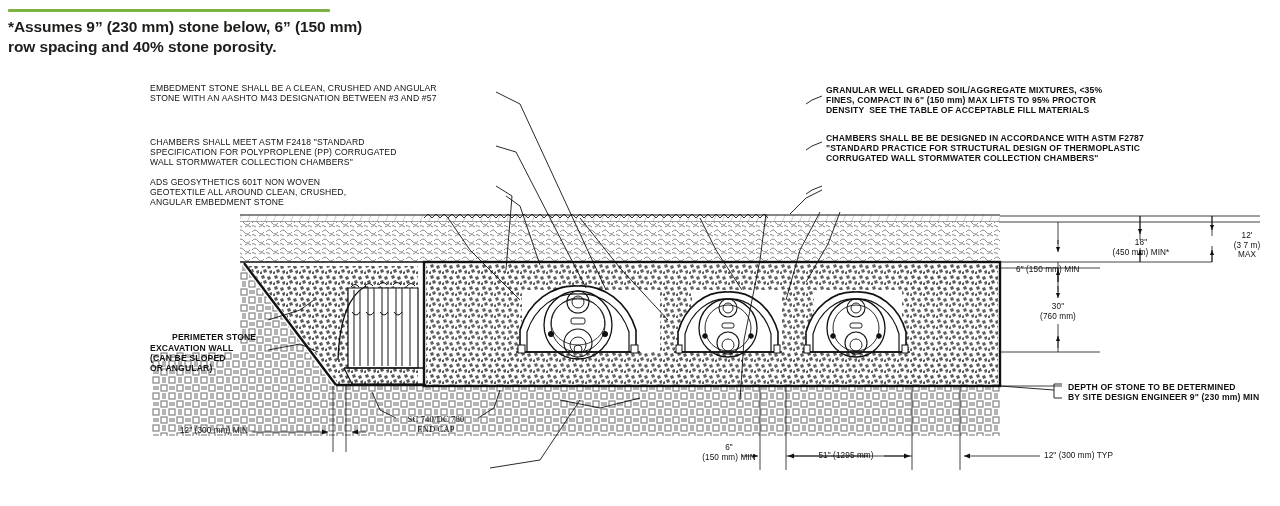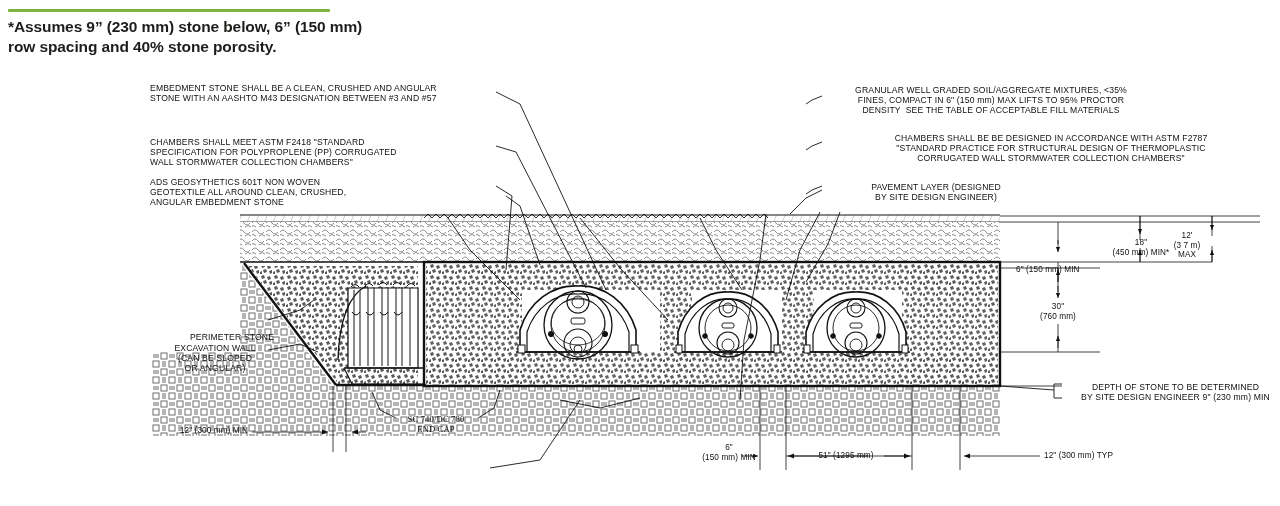--- a/index.html
+++ b/index.html
@@ -28,21 +28,21 @@
     position:absolute;
     font-family:"Liberation Sans", sans-serif;
     font-size:8.6px;
     line-height:9.8px;
     color:#101010;
     letter-spacing:0.15px;
     white-space:pre;
   }
   .cad.r{}
   .cad.c{text-align:center;}
-  .cad.l{text-align:center;}
+  .cad.l{text-align:left;font-weight:bold;}
 
   .dim{
     position:absolute;
     font-size:8.2px;line-height:9.6px;color:#101010;
     white-space:pre;text-align:center;letter-spacing:0.1px;
   }
 
   svg#fig{position:absolute;left:0;top:0;width:1280px;height:506px;}
 </style>
 </head>
@@ -347,35 +347,33 @@
 
 
   <div class="cad l" style="left:826px;top:86px;width:330px;">GRANULAR WELL GRADED SOIL/AGGREGATE MIXTURES, &lt;35%
 FINES, COMPACT IN 6" (150 mm) MAX LIFTS TO 95% PROCTOR
 DENSITY  SEE THE TABLE OF ACCEPTABLE FILL MATERIALS</div>
 
   <div class="cad l" style="left:826px;top:134px;width:450px;">CHAMBERS SHALL BE BE DESIGNED IN ACCORDANCE WITH ASTM F2787
 "STANDARD PRACTICE FOR STRUCTURAL DESIGN OF THERMOPLASTIC
 CORRUGATED WALL STORMWATER COLLECTION CHAMBERS"</div>
 
-  <div class="cad l" style="left:826px;top:183px;width:220px;">PAVEMENT LAYER (DESIGNED
-BY SITE DESIGN ENGINEER)</div>
 
   <div class="cad l" style="left:1068px;top:383px;width:215px;">DEPTH OF STONE TO BE DETERMINED
 BY SITE DESIGN ENGINEER 9" (230 mm) MIN</div>
 
   <div class="dim" style="left:1016px;top:265px;width:112px;text-align:left;">6" (150 mm) MIN</div>
 
   <div class="dim" style="left:1024px;top:302px;width:68px;">30"
 (760 mm)</div>
 
   <div class="dim" style="left:1100px;top:238px;width:82px;">18"
 (450 mm) MIN*</div>
 
-  <div class="dim" style="left:1158px;top:231px;width:58px;">12'
+  <div class="dim" style="left:1218px;top:231px;width:58px;">12'
 (3 7 m)
 MAX</div>
 
   <div class="dim" style="left:162px;top:426px;width:104px;">12" (300 mm) MIN</div>
 
   <div class="dim" style="left:688px;top:443px;width:82px;">6"
 (150 mm) MIN</div>
 
   <div class="dim" style="left:808px;top:451px;width:76px;">51" (1295 mm)</div>
 

